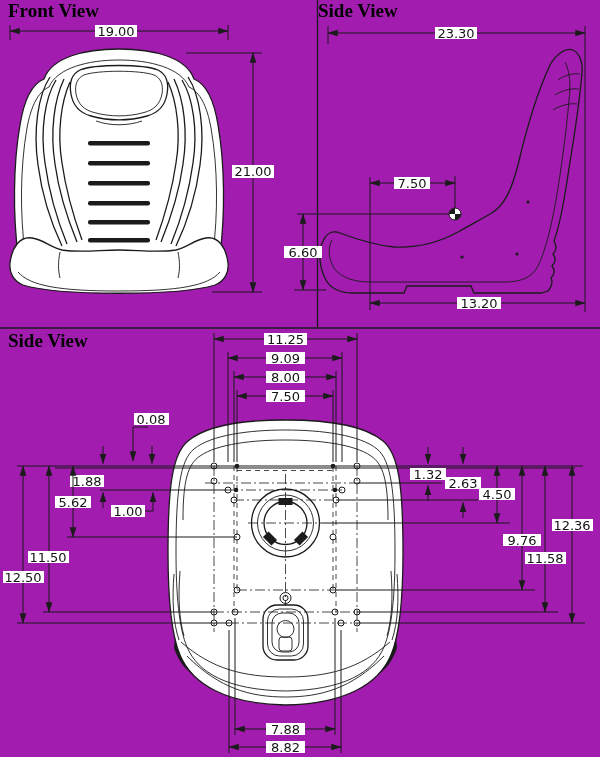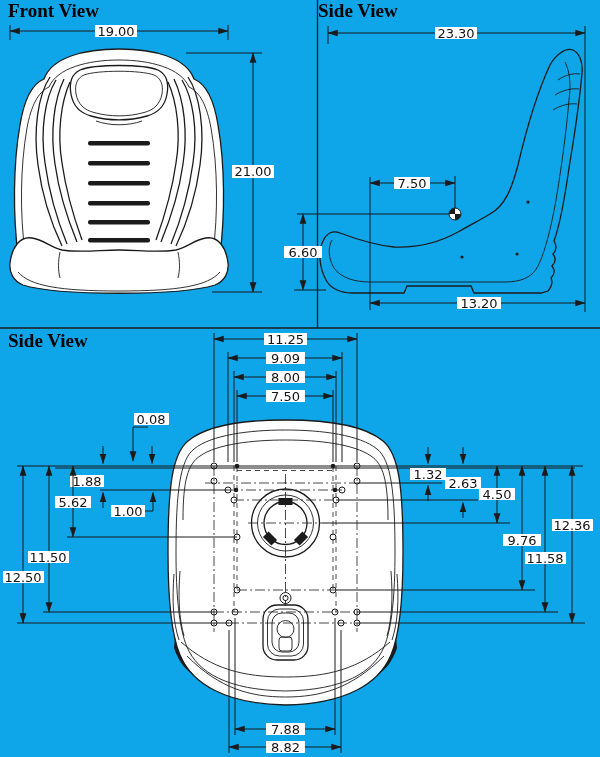--- a/index.html
+++ b/index.html
@@ -1,16 +1,16 @@
 <!DOCTYPE html>
 <html><head>
 <meta charset="utf-8">
 <style>
   html,body{margin:0;padding:0;background:#fff;}
-  .canvas{position:relative;width:600px;height:757px;background:#0ea5e9;overflow:hidden;}
+  .canvas{position:relative;width:600px;height:757px;background:#a21caf;overflow:hidden;}
   svg{position:absolute;left:0;top:0;}
   .ln{stroke:#1b1b1b;stroke-width:1.3;fill:none;}
   .lnthin{stroke:#1b1b1b;stroke-width:0.9;fill:none;}
   .dim{stroke:#1b1b1b;stroke-width:1;fill:none;}
   .dd{stroke:#1b1b1b;stroke-width:0.8;fill:none;stroke-dasharray:10 3 2 3;}
   .dash{stroke:#1b1b1b;stroke-width:0.8;fill:none;stroke-dasharray:5 4;}
   .hole{stroke:#1b1b1b;stroke-width:1;fill:none;}
   .fhole{fill:#1b1b1b;stroke:none;}
   .wfill{fill:#fff;}
   .blk{fill:#1b1b1b;stroke:none;}

